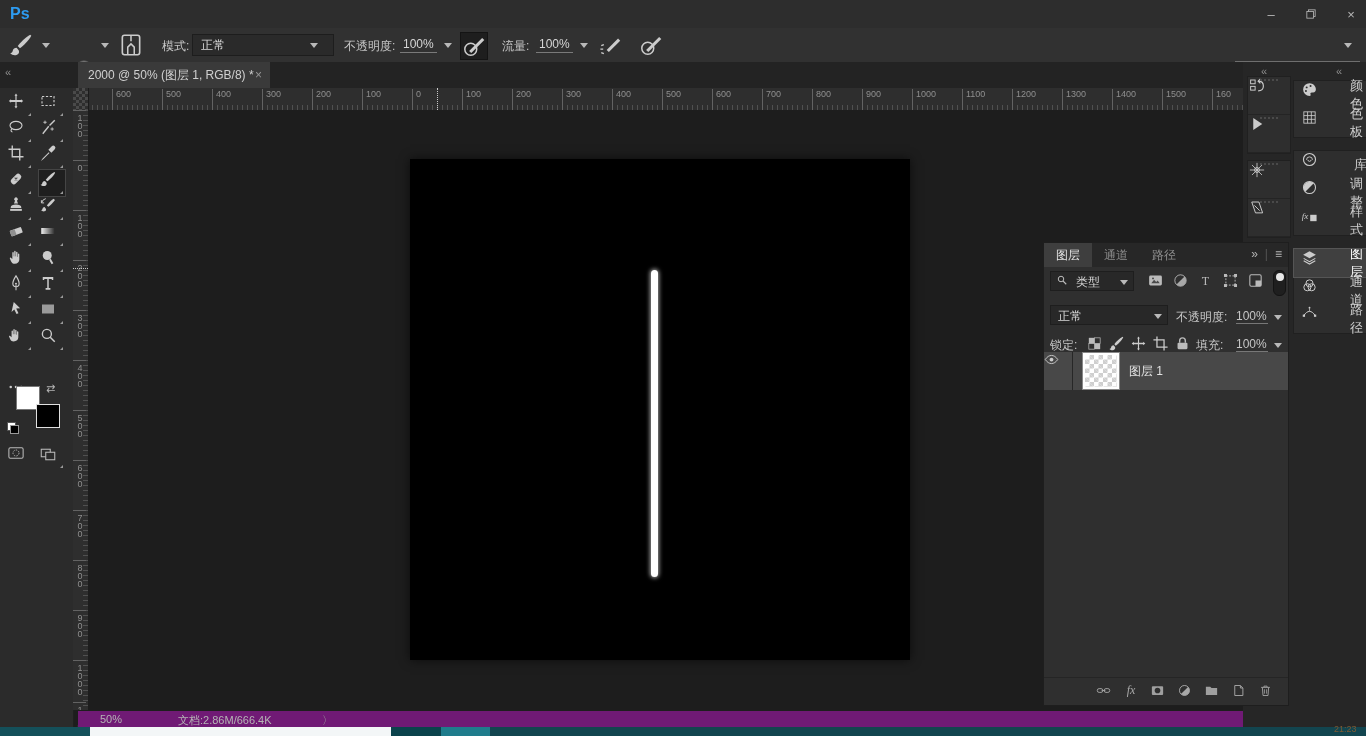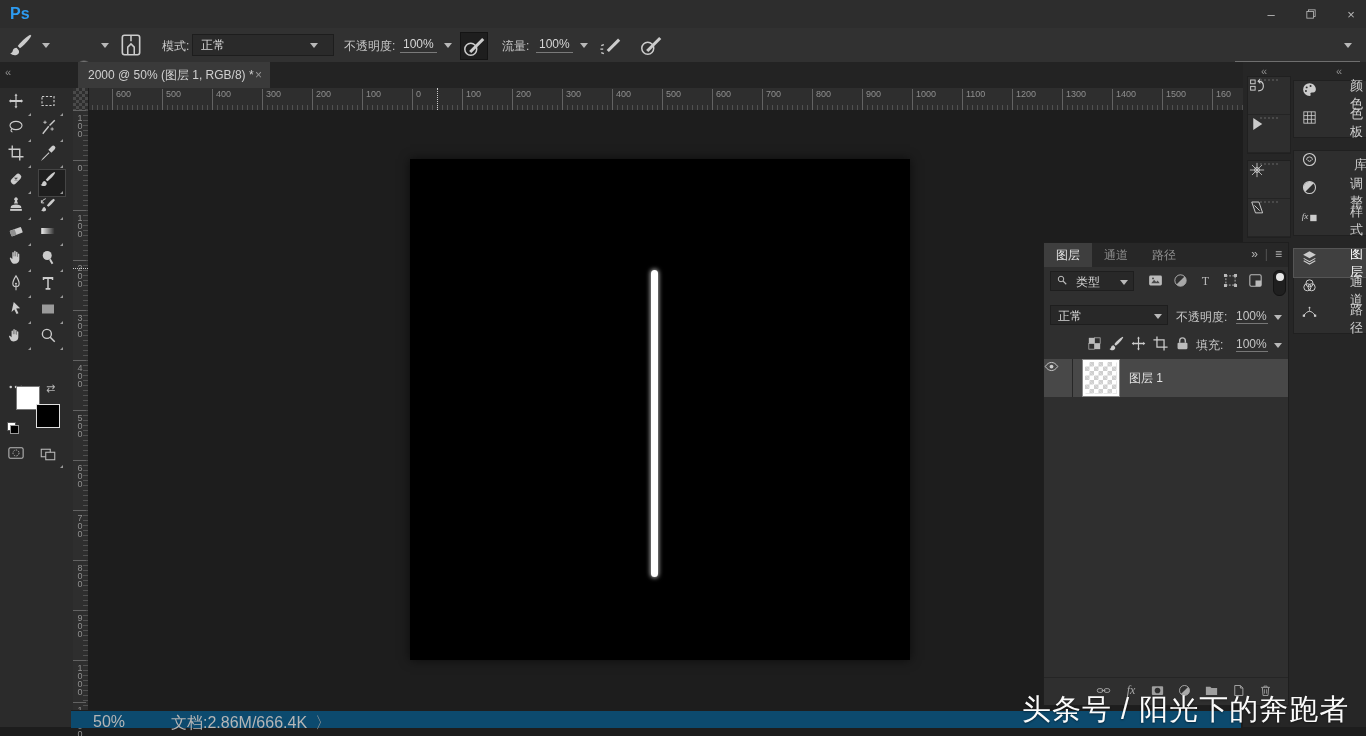--- a/index.html
+++ b/index.html
@@ -59,21 +59,21 @@
      background-size:5px 100%;background-position:100% 0;background-repeat:repeat-y;}
   .rlTop{position:absolute;top:1px;bottom:0;border-left:1px solid #636363;padding-left:3px;font-size:9px;color:#8f8f8f;}
   .rlLeft{position:absolute;left:0px;border-top:1px solid #636363;padding-top:2px;writing-mode:vertical-rl;text-orientation:upright;font-size:9px;color:#8f8f8f;letter-spacing:-2px;line-height:13px;}
   #rulercursorx{left:437px;top:88px;width:1px;height:22px;border-left:1px dotted #c9c9c9;}
   #rulercursory{left:73px;top:268px;width:15px;height:1px;border-top:1px dotted #c9c9c9;}
   #pasteboard{left:88px;top:110px;width:1155px;height:600px;background:#1d1d1d;}
   #canvas{left:410px;top:159px;width:500px;height:501px;background:#000;box-shadow:0 0 10px rgba(0,0,0,.6);}
   #stroke{left:651px;top:270px;width:7px;height:307px;background:#fff;border-radius:4px;box-shadow:0 0 4px 1px rgba(255,255,255,.65);filter:blur(.3px);}
 
   
-  #statusbar{left:71px;top:710px;width:1170px;height:17px;background:#0c4a6e;border-top:1px solid #1e1e1e;color:#b5b5b5;font-size:16px;}
+  #statusbar{left:78px;top:710px;width:1170px;height:17px;background:#701a75;border-top:1px solid #1e1e1e;color:#b5b5b5;font-size:11px;}
   #statusbar .s{position:absolute;top:2px;}
 
   
   #rightcol{left:1243px;top:62px;width:123px;height:665px;background:#262626;}
   #icondock{left:1247px;top:76px;width:42px;background:#2e2e2e;border:1px solid #202020;}
   .dockcell{position:relative;width:100%;height:37px;border-bottom:1px solid #242424;display:flex;align-items:center;justify-content:center;}
   .dockcell::before{content:"";position:absolute;top:2px;left:50%;transform:translateX(-50%);width:18px;border-top:2px dotted #4a4a4a;}
   .dockcell svg{width:18px;height:18px;}
   #icondock2{left:1247px;top:160px;width:42px;background:#2e2e2e;border:1px solid #202020;}
   #labeldock .grp{position:absolute;left:1293px;width:73px;background:#2e2e2e;border:1px solid #202020;}
@@ -618,20 +618,21 @@
     <span id="lp-pill"></span>
 
     <div class="lpselect" style="left:6px;top:62px;width:118px;">
       <span>正常</span>
       <span class="caret" style="right:5px;top:8px;"></span>
     </div>
     <span class="lprow" style="left:132px;top:66px;">不透明度:</span>
     <span class="lprow" style="left:192px;top:66px;border-bottom:1px solid #777;width:32px;">100%</span>
     <span class="caret" style="left:230px;top:72px;"></span>
 
+    <span class="lprow" style="left:6px;top:94px;">锁定:</span>
     <span class="lpicon" style="left: 42px; top: 92px; display: inline-flex; width: 100%; height: 100%;">
         <svg viewBox="0 0 24 24" width="100%" height="100%">
           <rect x="4" y="4" width="8" height="8" fill="#bbb"></rect>
           <rect x="12" y="12" width="8" height="8" fill="#bbb"></rect>
           <rect x="12" y="4" width="8" height="8" fill="none" stroke="#bbb"></rect>
           <rect x="4" y="12" width="8" height="8" fill="none" stroke="#bbb"></rect>
         </svg>
       </span>
     <span class="lpicon" style="left: 64px; top: 92px; display: inline-flex; width: 100%; height: 100%;">
         <svg viewBox="0 0 24 24" width="100%" height="100%">
@@ -652,21 +653,21 @@
     <span class="lpicon" style="left: 130px; top: 92px; display: inline-flex; width: 100%; height: 100%;">
         <svg viewBox="0 0 24 24" width="100%" height="100%">
           <rect x="5" y="11" width="14" height="9" rx="1.5" fill="#bbb"></rect>
           <path d="M8 11V8a4 4 0 0 1 8 0v3" fill="none" stroke="#bbb" stroke-width="2"></path>
         </svg>
       </span>
     <span class="lprow" style="left:152px;top:94px;">填充:</span>
     <span class="lprow" style="left:192px;top:94px;border-bottom:1px solid #777;width:32px;">100%</span>
     <span class="caret" style="left:230px;top:100px;"></span>
 
-    <div class="layerrow selected" style="top:116px;text-align:center;">
+    <div class="layerrow selected" style="top:109px;text-align:center;">
       <span class="eyecell">
           <span style="display: inline-flex; width: 100%; height: 100%;">
             <svg viewBox="0 0 24 24" width="100%" height="100%">
               <path d="M2 12c3-4.5 6.5-6.5 10-6.5S19 7.5 22 12c-3 4.5-6.5 6.5-10 6.5S5 16.5 2 12z" fill="none" stroke="#ccc" stroke-width="1.5"></path>
               <circle cx="12" cy="12" r="3" fill="#ccc"></circle>
             </svg>
           </span>
         </span>
       <span class="thumb checker"></span>
       <span class="layername">图层 1</span>
@@ -719,15 +720,22 @@
           <span style="display: inline-flex; width: 100%; height: 100%;">
             <svg viewBox="0 0 24 24" width="100%" height="100%">
               <path d="M5 7h14M9.5 7V5h5v2M7 7l1 13h8l1-13" fill="none" stroke="#9f9f9f" stroke-width="1.5"></path>
               <path d="M10.3 10v7M13.7 10v7" stroke="#9f9f9f" stroke-width="1.3" fill="none"></path>
             </svg>
           </span>
         </span>
     </div>
   </div>
 
-  <div id="watermark" class="abs">头条号 / 阳光下的奔跑者</div>
+  <div id="bottomstrip" class="abs">
+    <span class="seg" style="left:0;width:90px;background:#14505a;"></span>
+    <span class="seg" style="left:90px;width:301px;background:#f3f6f7;"></span>
+    <span class="seg" style="left:391px;width:50px;background:#0b434c;"></span>
+    <span class="seg" style="left:441px;width:49px;background:#1f7c8c;"></span>
+    <span class="seg" style="left:490px;width:876px;background:#12454f;"></span>
+    <span id="clocktext">21:23</span>
+  </div>
 
 </div>
 
 </body></html>

